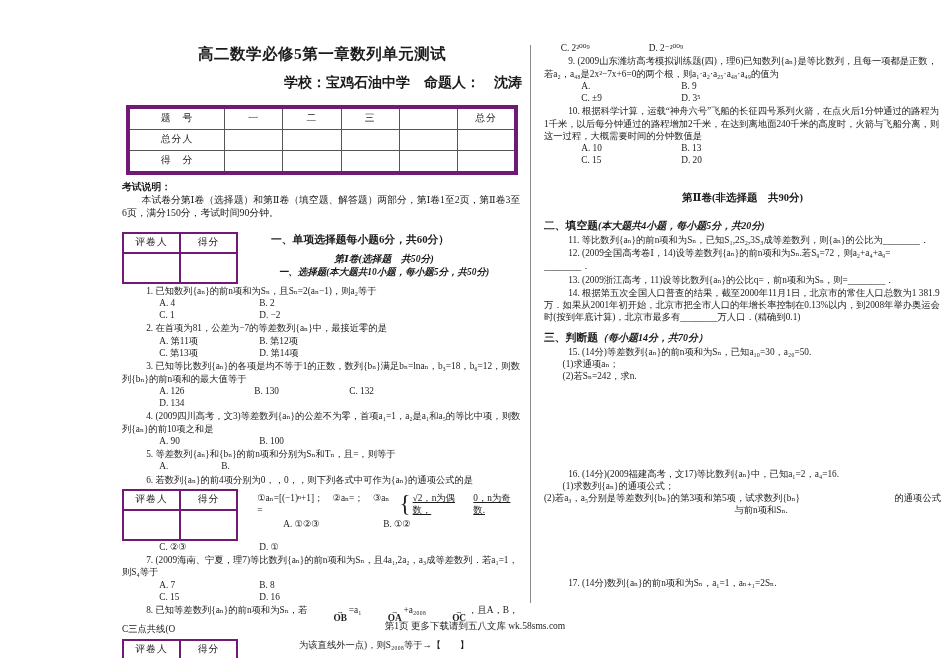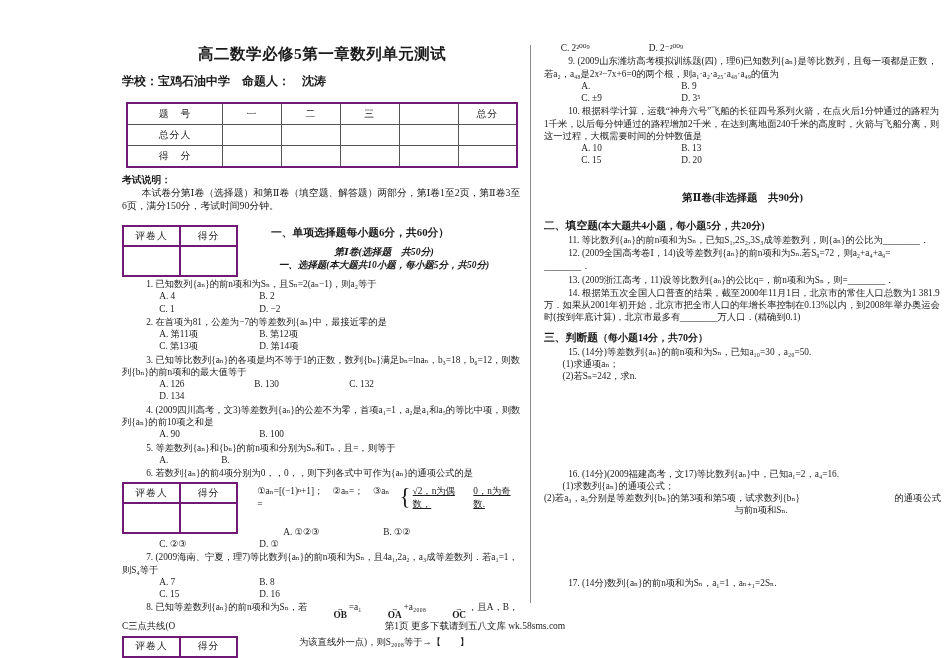--- a/index.html
+++ b/index.html
@@ -4,23 +4,23 @@
 <style>
   html,body{margin:0;padding:0;width:950px;height:658px;background:#ffffff;}
   body{font-family:"Liberation Serif","DejaVu Serif","DejaVu Sans",serif;color:#1b1b1b;position:relative;overflow:hidden;}
 
   .divider{position:absolute;left:530px;top:45px;height:558px;width:0;border-left:1px solid #8a8a8a;}
 
   .col-left{position:absolute;left:122px;top:38px;width:400px;font-size:9.3px;line-height:1.32;}
   .col-right{position:absolute;left:544px;top:42px;width:397px;font-size:9.3px;line-height:1.32;}
 
   .doc-title{margin:6px 0 10px;text-align:center;font-size:15.5px;font-weight:bold;letter-spacing:.5px;}
-  .doc-sub{text-align:left;font-size:12px;font-weight:bold;margin-bottom:12px;}
-
-  table.score{border-collapse:collapse;width:392px;margin:4px auto 6px;border:2px solid #701a75;table-layout:fixed;}
+  .doc-sub{text-align:right;font-size:14px;font-weight:bold;margin-bottom:12px;}
+
+  table.score{border-collapse:collapse;width:392px;margin:4px auto 6px;border:4px solid #701a75;table-layout:fixed;}
   table.score td{border:1px solid #555;height:18px;text-align:center;font-size:9.8px;letter-spacing:1px;}
   table.score td:first-child{width:92px;}
 
   .note-head{font-weight:bold;font-size:9.8px;}
   .note-body{font-size:9.8px;text-indent:2em;margin-bottom:12px;}
 
   .flexrow{display:flex;align-items:flex-start;gap:8px;margin-top:3px;}
   table.grader{border-collapse:collapse;border:2px solid #000;flex:0 0 116px;width:116px;}
   table.grader td{border:2px solid #701a75;width:58px;text-align:center;font-size:9.8px;height:16px;letter-spacing:1px;}
   table.grader tr.blank td{height:26px;}
@@ -32,35 +32,35 @@
 
   .q{text-indent:2.6em;margin-top:1px;}
   .sub{padding-left:2em;}
   .opts{padding-left:4em;}
   .opts .opt{display:inline-block;min-width:100px;}
   .opts.narrow .opt{min-width:62px;}
   .opts.wide .opt{min-width:95px;}
   .q8cd{padding-left:1.8em;}
   .q8cd .opt{display:inline-block;min-width:88px;}
 
-  .formula{display:flex;align-items:center;padding-left:1.2em;margin:3px 0 16px;}
+  .formula{display:flex;align-items:center;padding-left:1.2em;margin:3px 0 2px;}
   .brace{font-size:23px;font-weight:400;line-height:.9;margin:0 2px 0 3px;}
   .cases{display:inline-flex;flex-direction:row;text-decoration:underline;}
   .cases span{line-height:1.3;}
 
   .vec{display:inline-flex;flex-direction:column;align-items:center;line-height:1;vertical-align:-1px;margin:0 2px;}
   .vec .arr{font-size:7.5px;font-style:normal;line-height:5px;height:5px;}
   .vec .base{line-height:9px;font-weight:bold;}
 
   .q8-right{flex:1;}
   .q8-line2{text-align:center;}
 
   .part2-title{text-align:center;font-weight:bold;font-size:10.5px;margin:24px 0 13px;}
   .sec-head{font-weight:bold;font-size:10.8px;margin-top:6px;margin-bottom:2px;}
-  .sec-head .paren{font-size:10px;}
+  .sec-head .paren{font-style:italic;font-size:10px;}
   .fill{margin-top:1px;}
   .gap-q16{margin-top:85px;}
   .gap-q17{margin-top:60px;}
   .q16-line2{display:flex;justify-content:space-between;}
   .q16-line2 .l2a{padding-left:0;}
   .q16-line3{text-align:center;padding-left:4em;}
 
   .footer{position:absolute;left:0;right:0;top:620px;text-align:center;font-size:9.5px;color:#222;}
 </style>
 </head>

